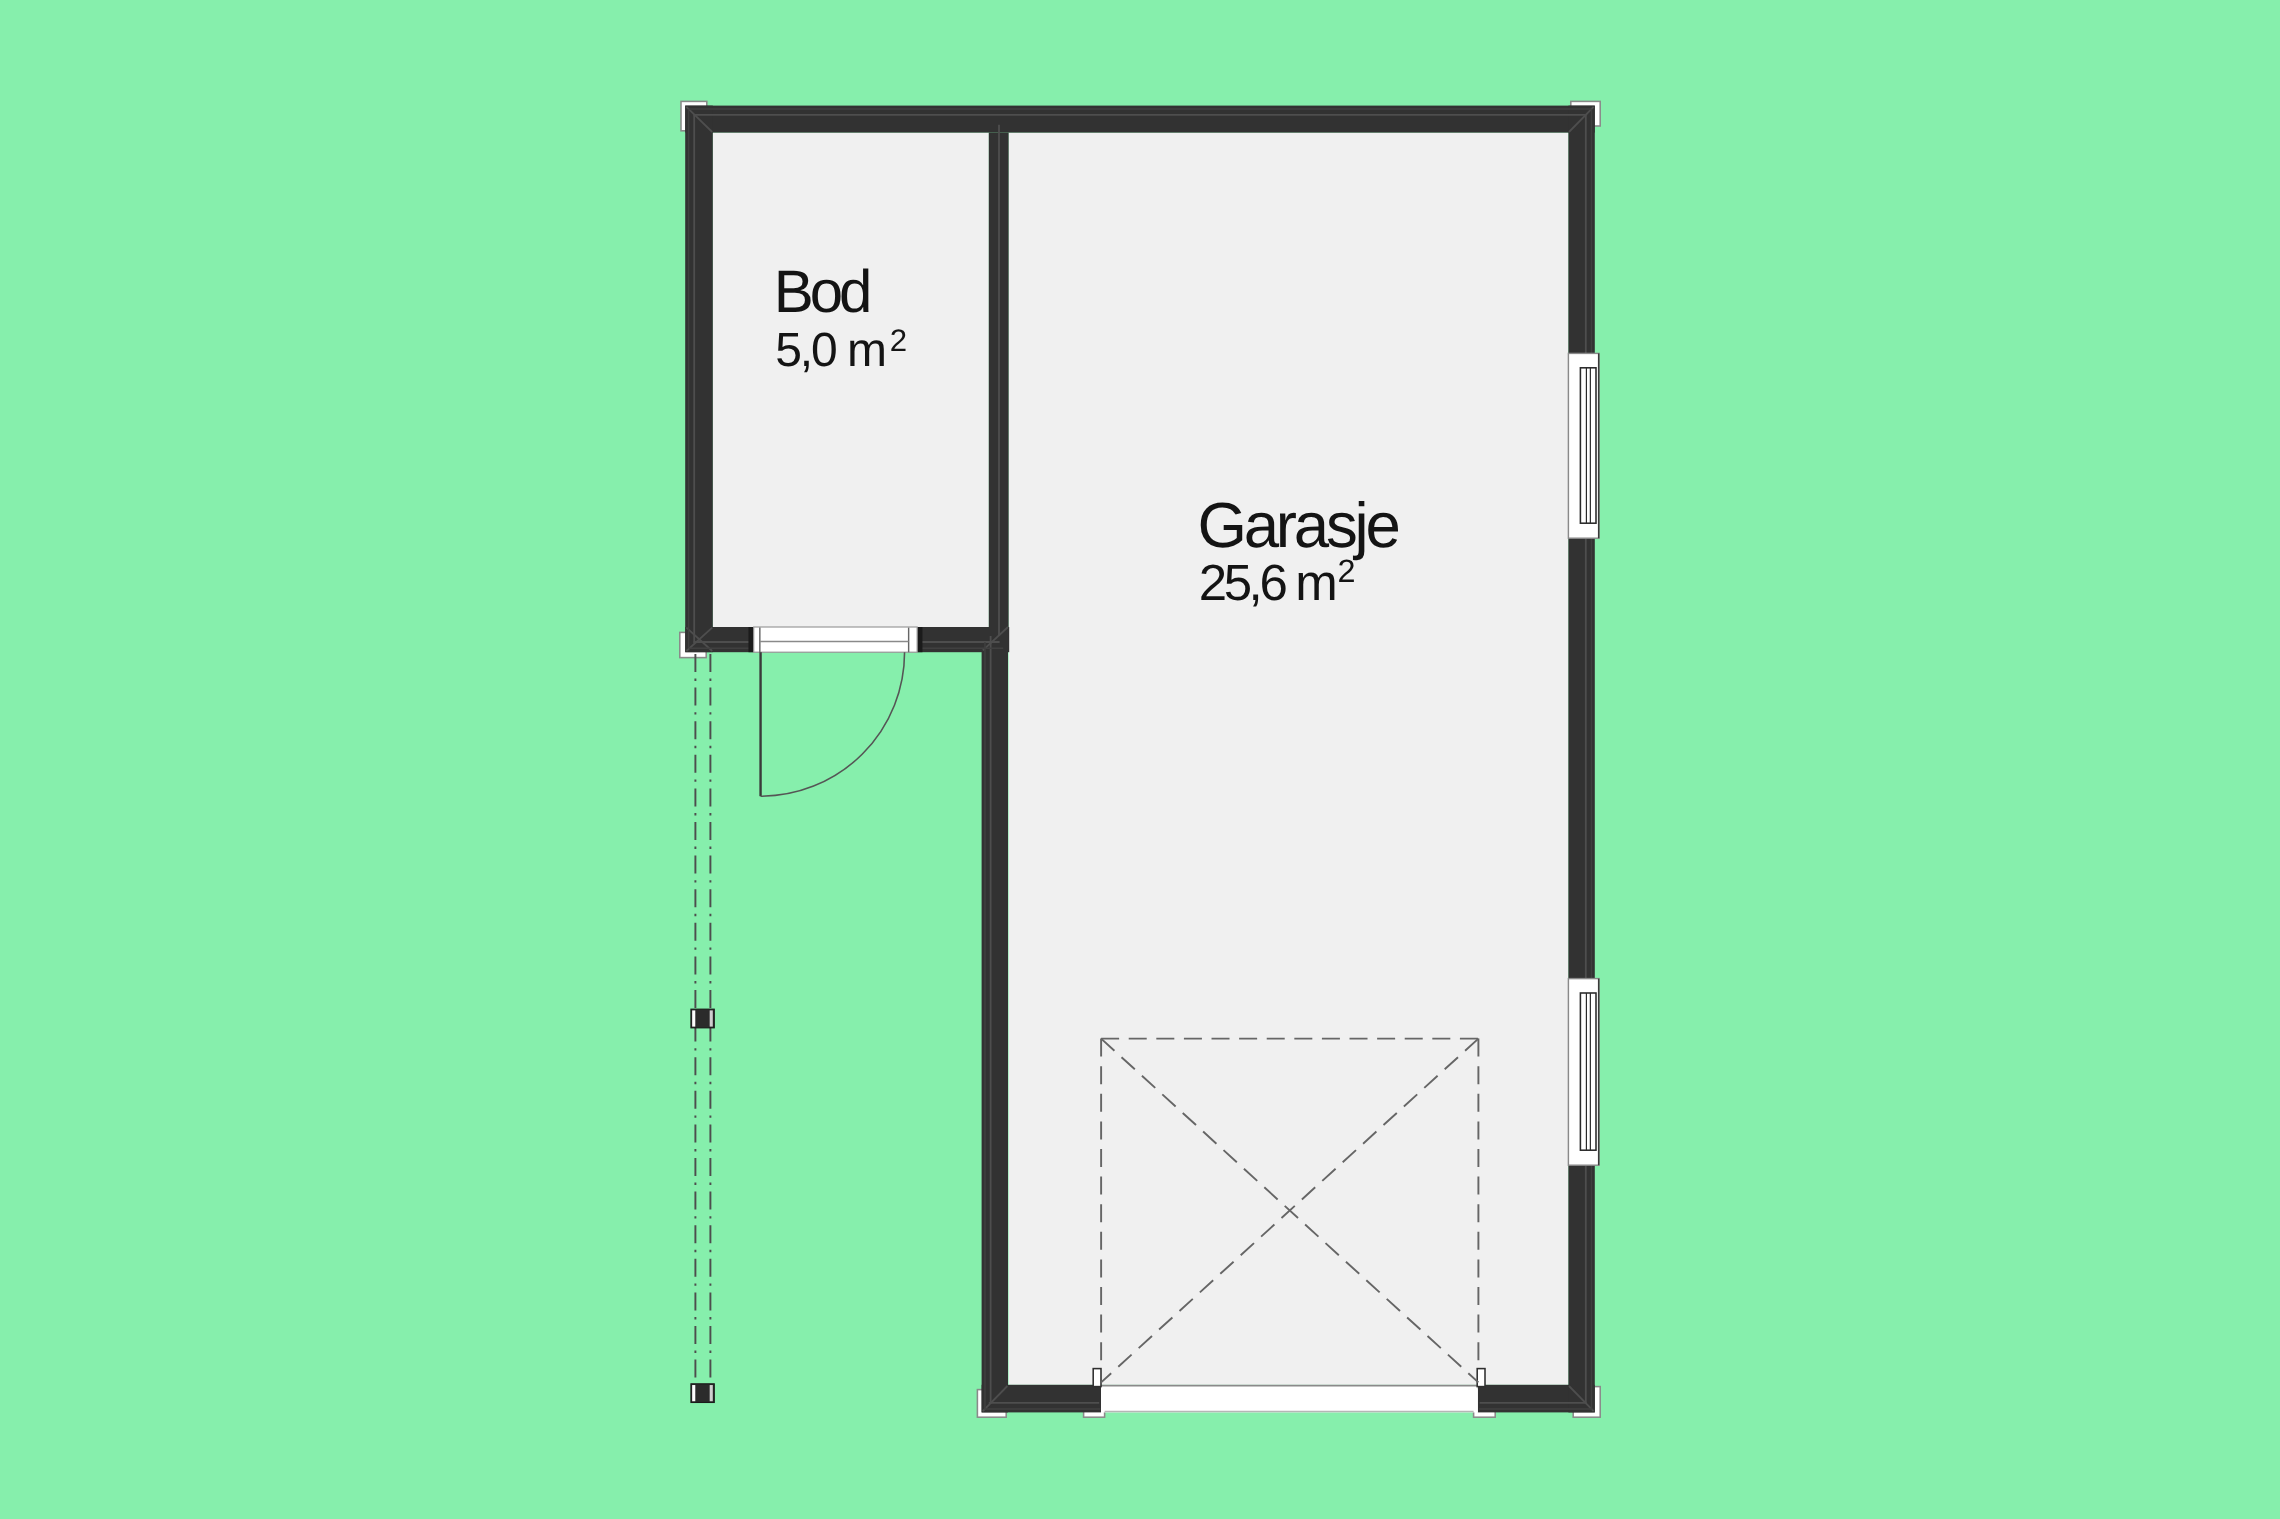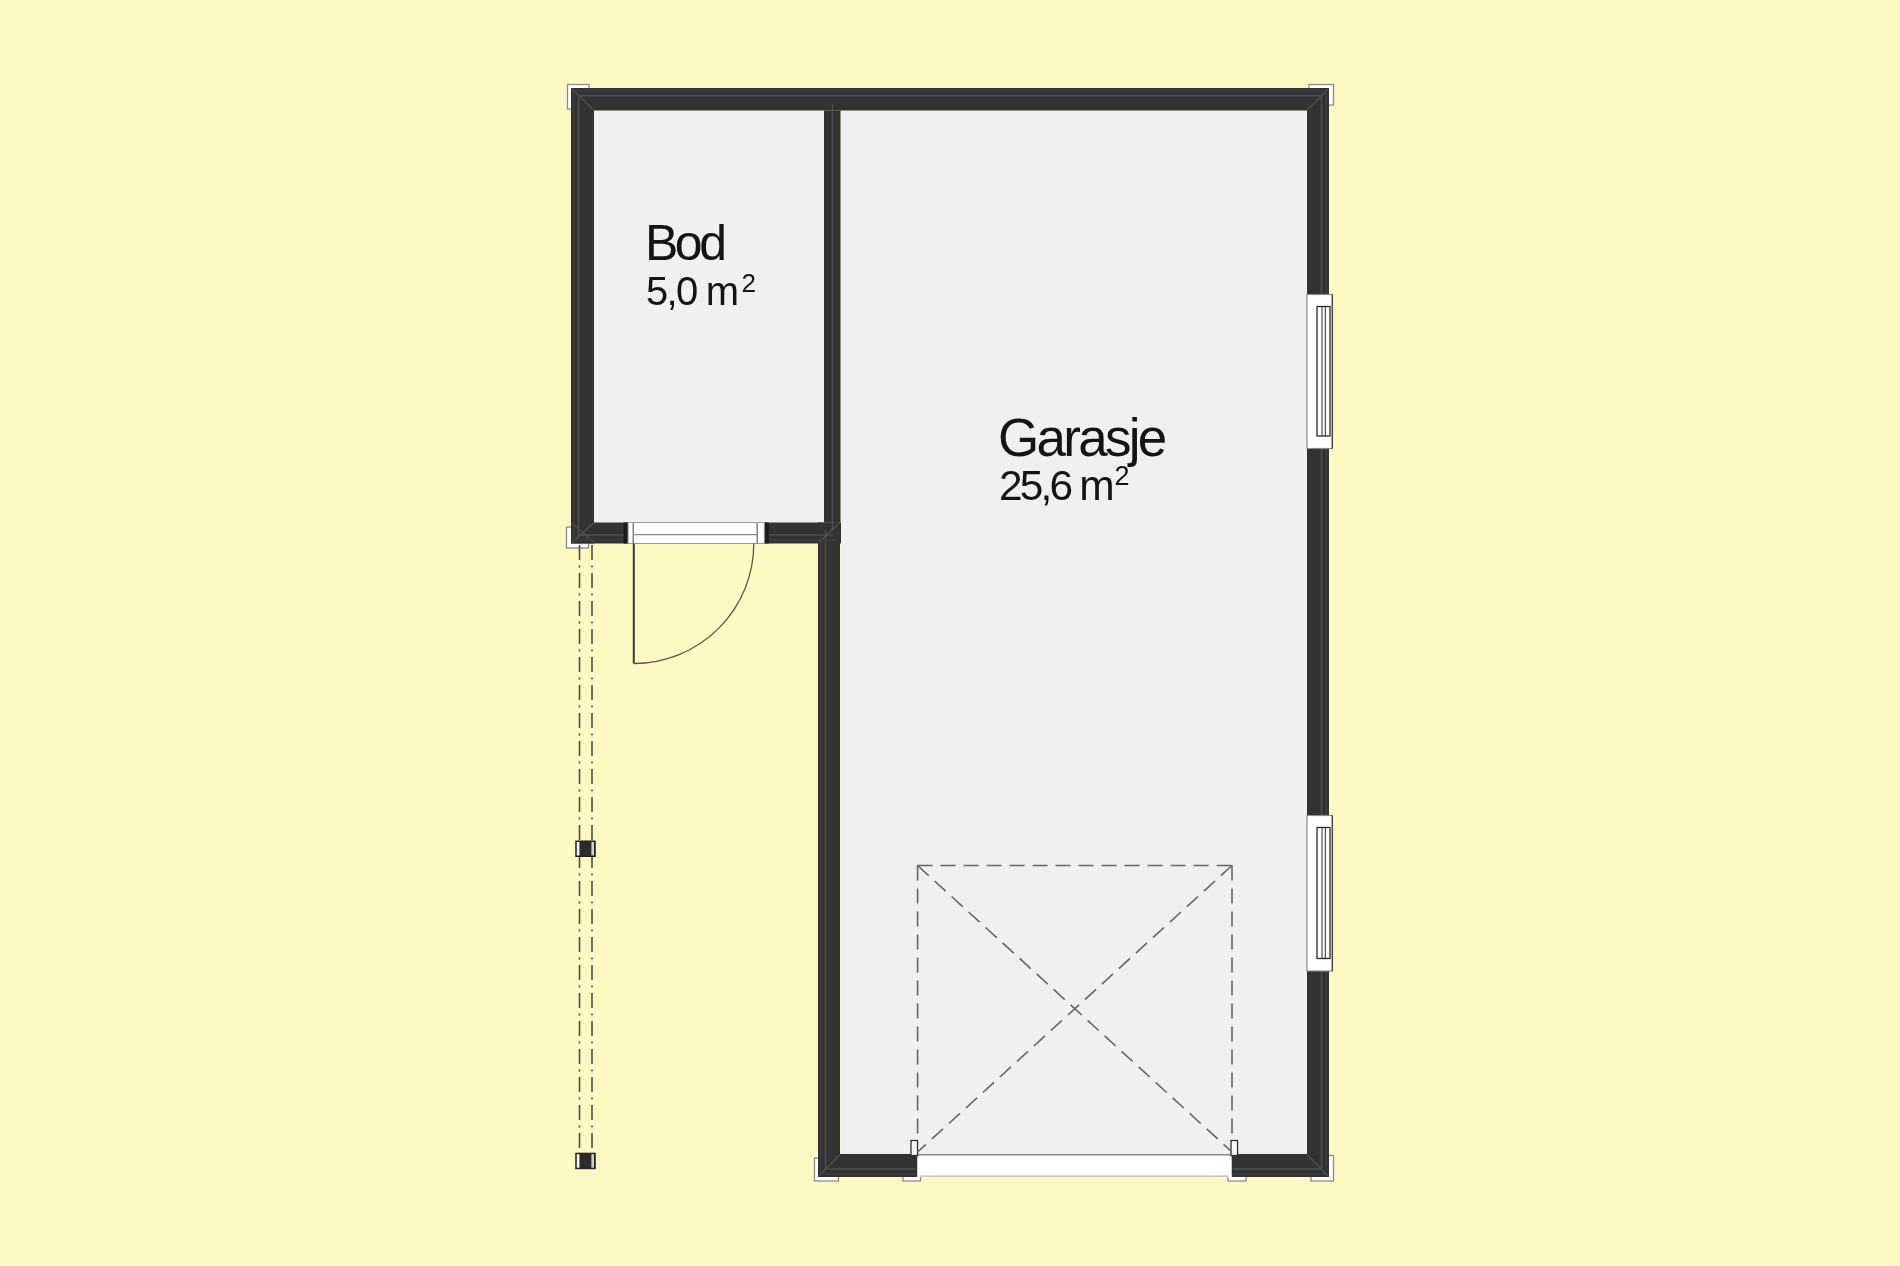--- a/index.html
+++ b/index.html
@@ -1,16 +1,16 @@
 <!DOCTYPE html>
 <html><head>
 <meta charset="utf-8">
 <style>
   html,body{margin:0;padding:0;background:#ffffff;}
-  .page{position:relative;width:1900px;height:1266px;background:#fef9c3;overflow:hidden;
+  .page{position:relative;width:1900px;height:1266px;background:#86efac;overflow:hidden;
         font-family:"Liberation Sans",sans-serif;}
   svg{position:absolute;left:0;top:0;}
   text{fill:#141414;}
 </style>
 </head>
 <body>
 <div class="page">
 <svg width="1900" height="1266" viewBox="0 0 1900 1266">
 
 <rect x="594" y="110.5" width="230" height="412" fill="#f0f0f0"></rect>

